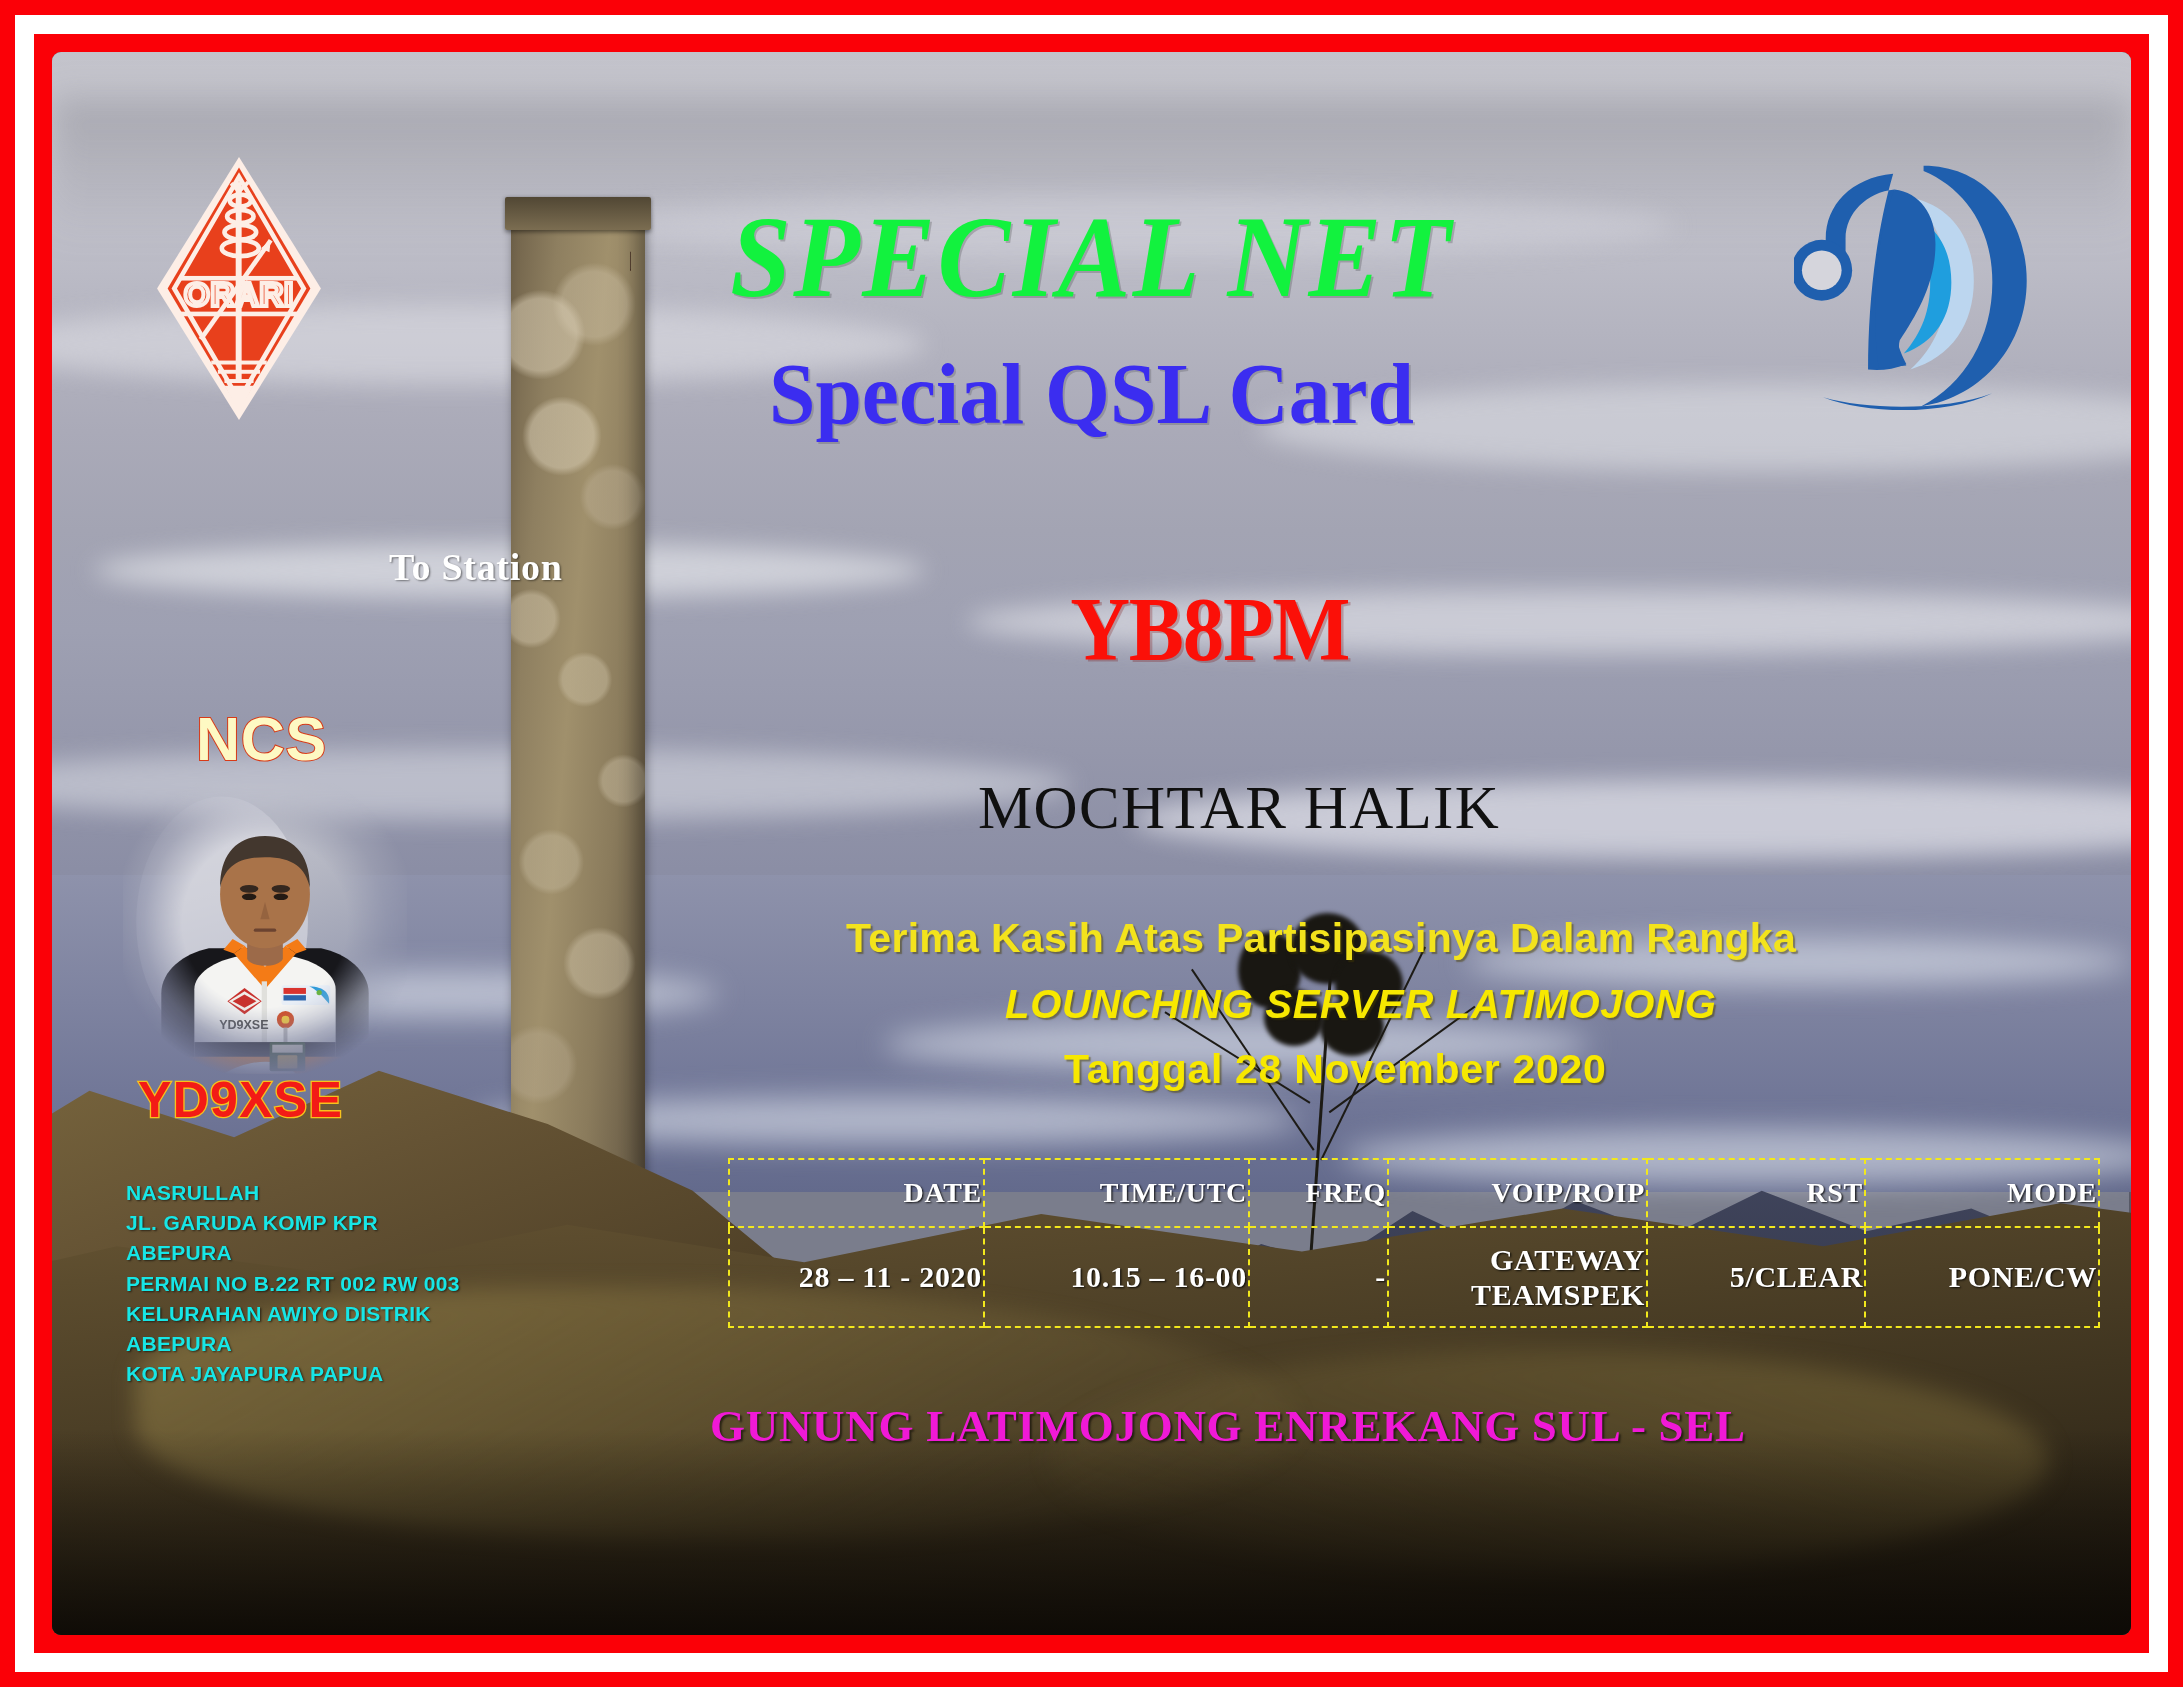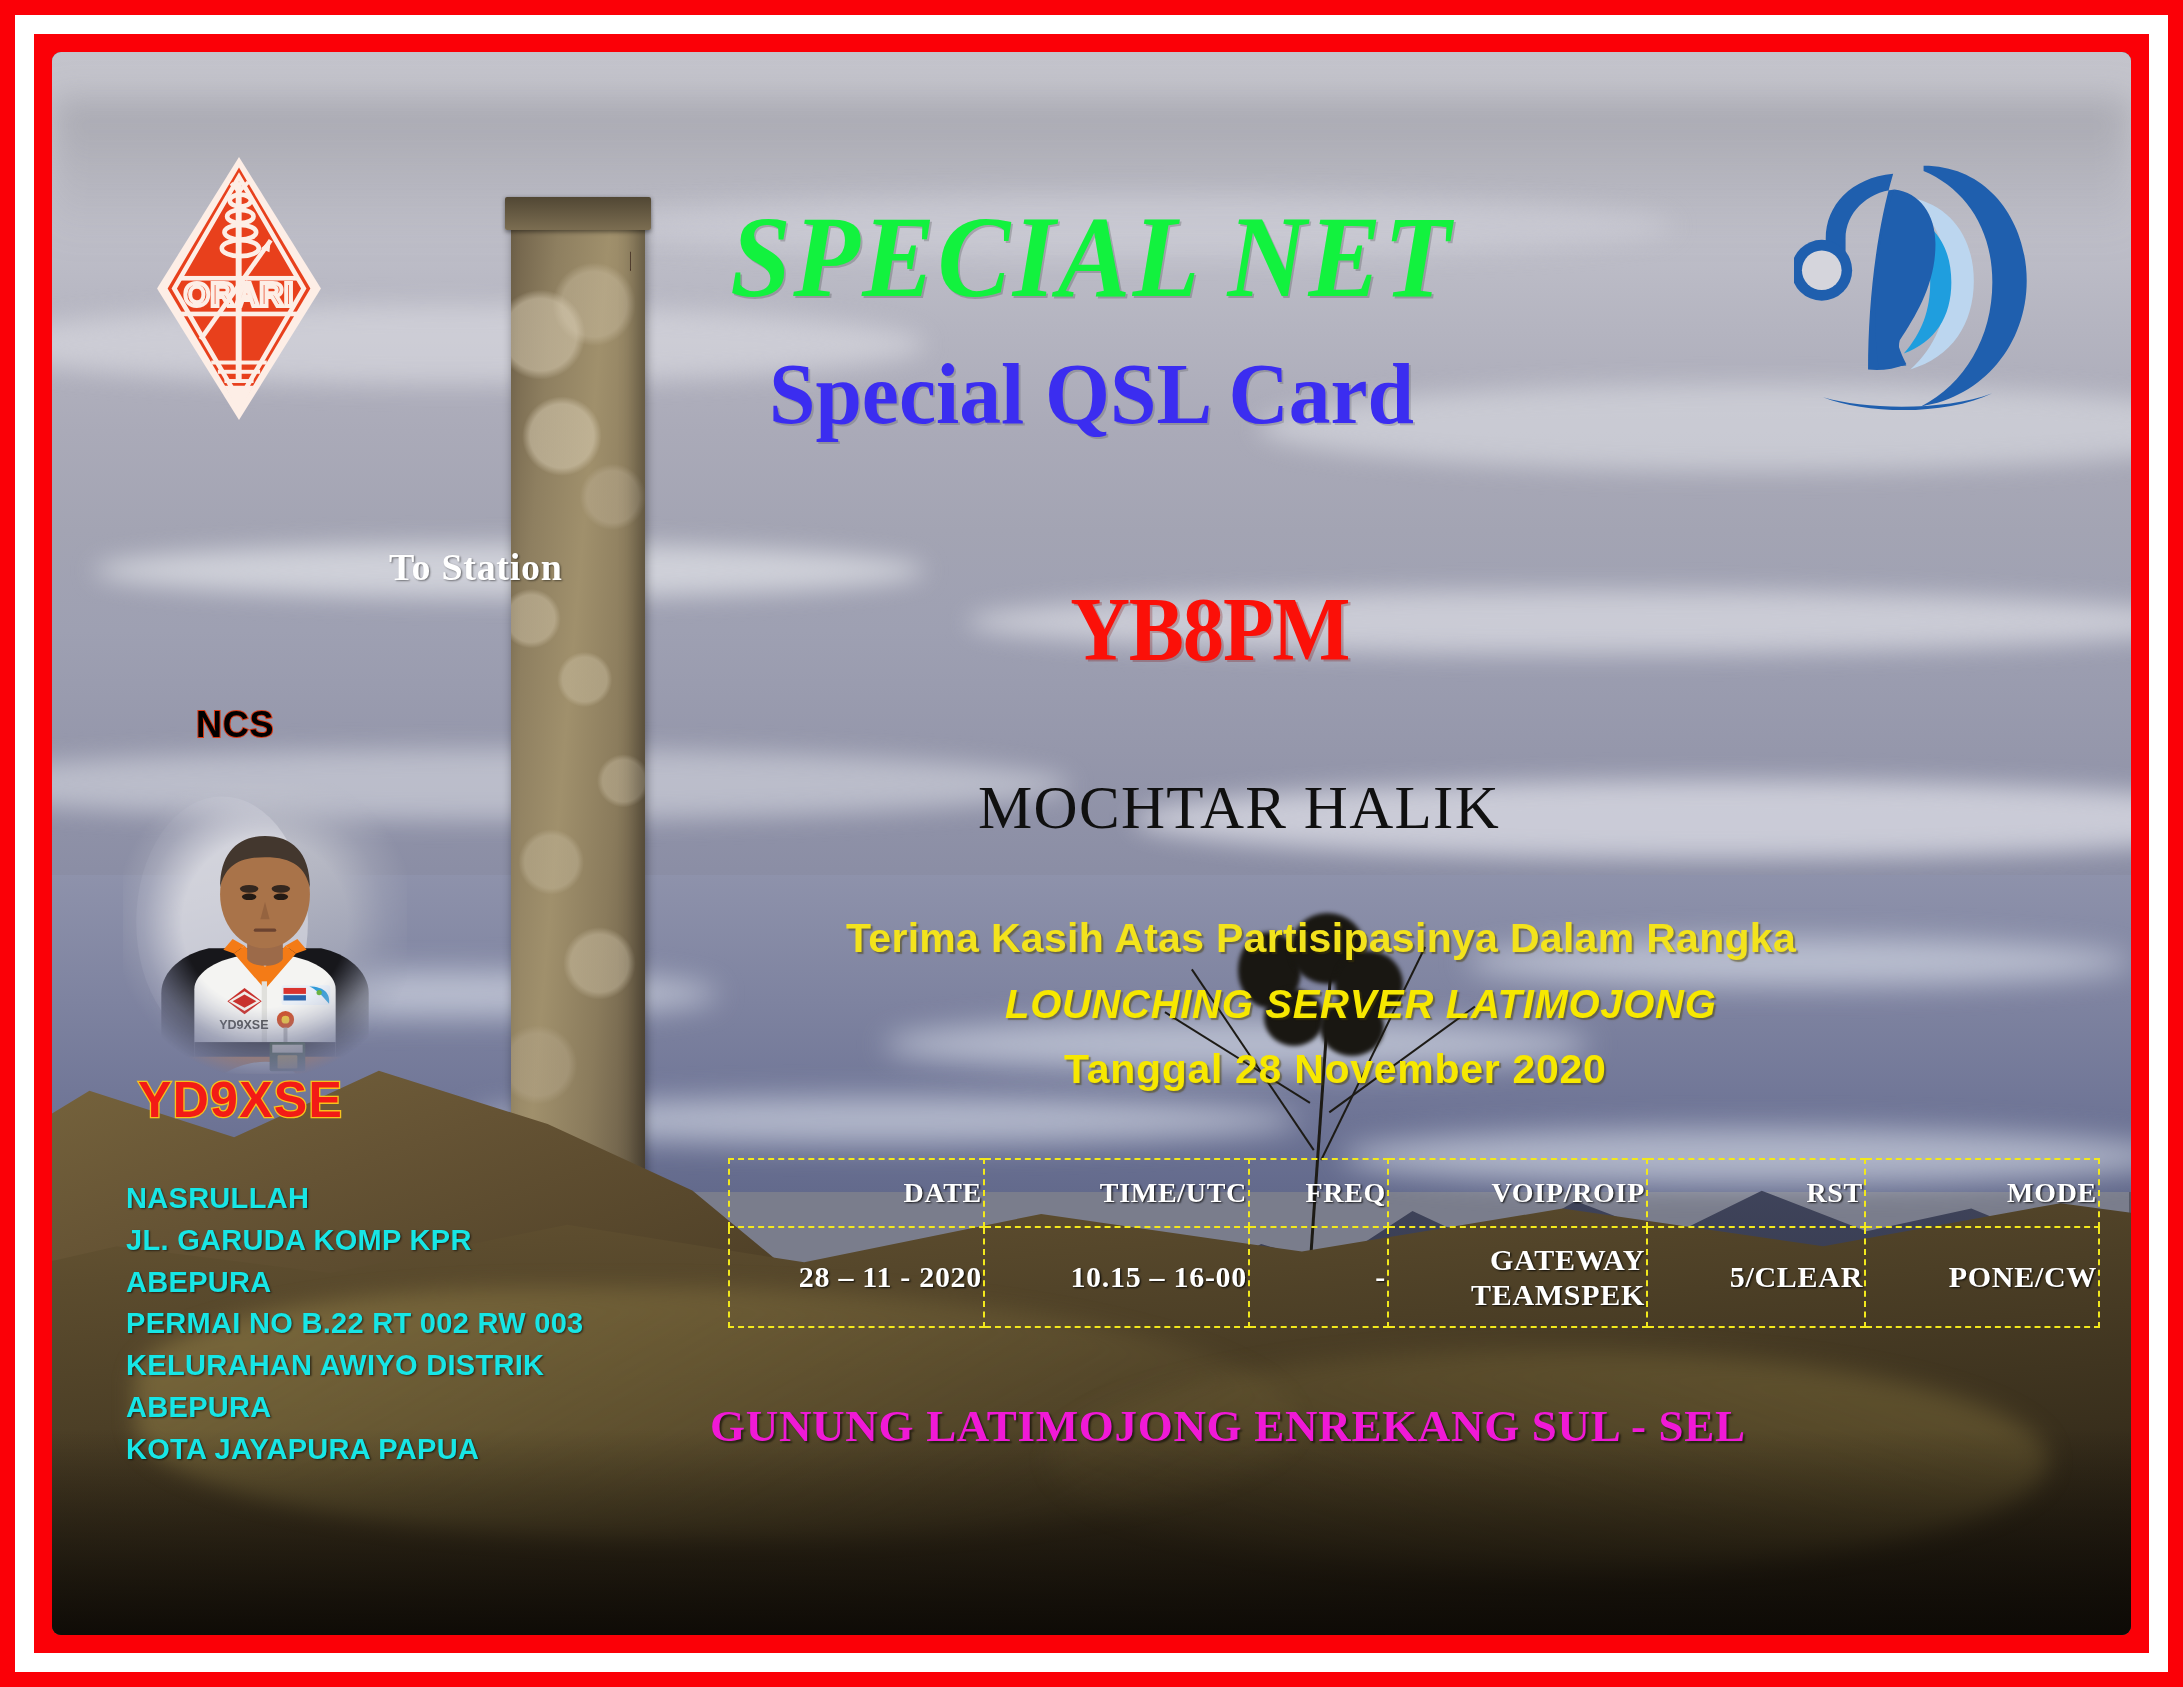--- a/index.html
+++ b/index.html
@@ -176,21 +176,21 @@
   #to-station{
     left:337px;top:493px;
     font-family:"Liberation Serif",serif;
     font-size:38px;font-weight:bold;color:#ffffff;
     letter-spacing:0.7px;
     text-shadow:1.3px 1.3px 2px rgba(0,0,0,.45);
   }
   #ncs{
     left:144px;top:652px;
     font-family:"Liberation Sans",sans-serif;
-    font-size:36px;font-weight:bold;color:#000000;
+    font-size:61px;font-weight:bold;color:#fef9c3;
     -webkit-text-stroke:2px #d83a17;
     paint-order:stroke fill;
     letter-spacing:0.7px;
   }
   #yd9xse{
     left:86px;top:1019px;
     font-family:"Liberation Sans",sans-serif;
     font-size:50px;font-weight:bold;color:#f31b16;
     -webkit-text-stroke:2.6px #f7c21c;
     paint-order:stroke fill;
@@ -204,21 +204,21 @@
   #portrait .pmask{
     position:absolute;inset:0;
     -webkit-mask-image:radial-gradient(ellipse 56% 56% at 50% 48%, #000 52%, rgba(0,0,0,.35) 76%, rgba(0,0,0,0) 96%);
     mask-image:radial-gradient(ellipse 56% 56% at 50% 48%, #000 52%, rgba(0,0,0,.35) 76%, rgba(0,0,0,0) 96%);
   }
   #portrait svg{width:100%;height:100%;display:block;}
 
   #addr-block{
     left:74px;top:1126px;
     font-family:"Liberation Sans",sans-serif;
-    font-size:29px;font-weight:bold;color:#17e6e6;
+    font-size:21px;font-weight:bold;color:#17e6e6;
     line-height:1.44;letter-spacing:0.3px;
     text-shadow:1.3px 1.3px 2px rgba(0,0,0,.55);
   }
 
   #callsign{
     left:1006px;top:526px;
     font-family:"Liberation Serif",serif;
     font-size:90px;font-weight:bold;color:#fb1008;
     letter-spacing:-1.3px;
     transform:scaleX(.92);

